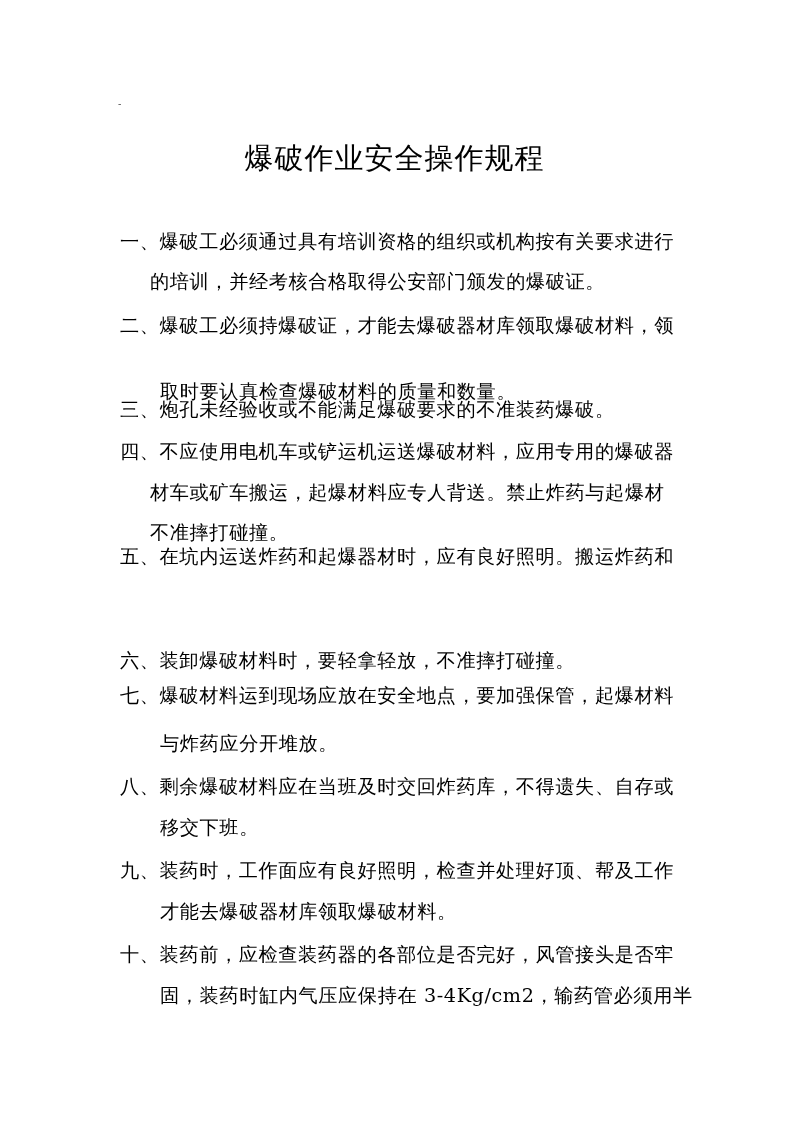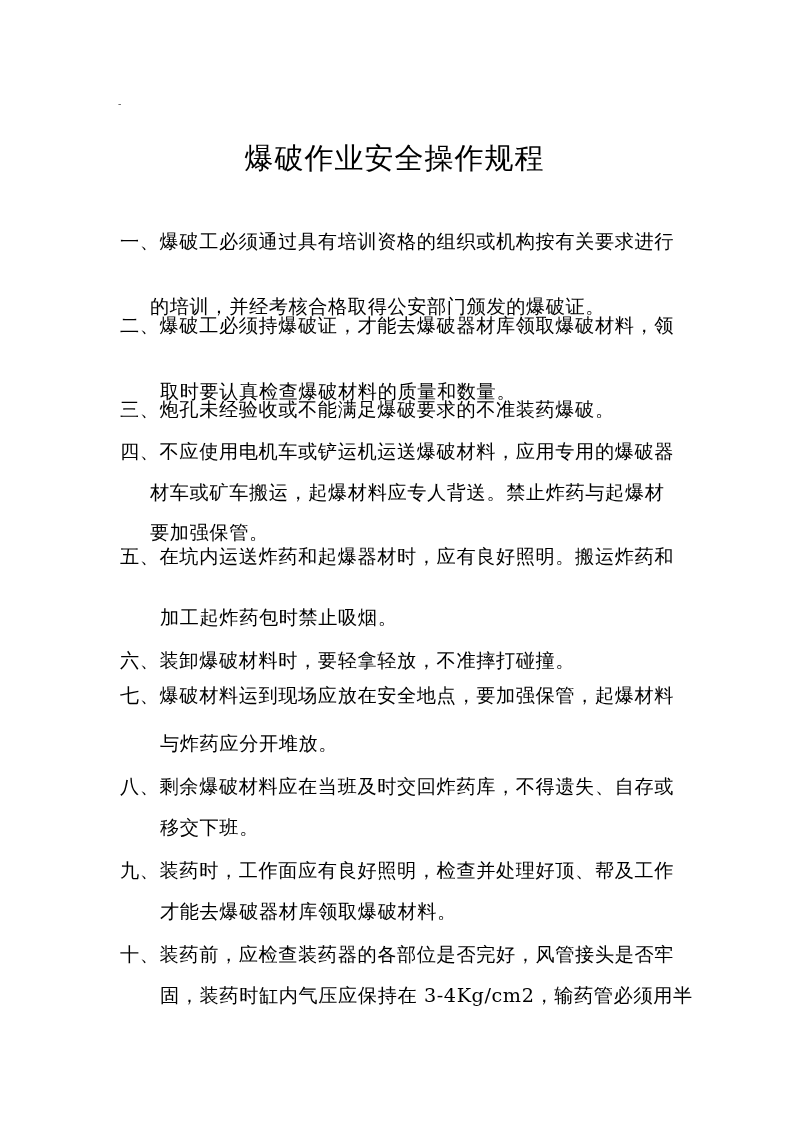--- a/index.html
+++ b/index.html
@@ -56,33 +56,32 @@
 </head>
 <body>
 
 <div class="page">
 
   <div class="header-mark">-</div>
 
   <h1 class="doc-title">爆破作业安全操作规程</h1>
 
   <div class="line l-first" style="top:228px;">一、爆破工必须通过具有培训资格的组织或机构按有关要求进行</div>
-  <div class="line l-cont-b" style="top:268px;margin-top:25px;">的培训，并经考核合格取得公安部门颁发的爆破证。</div>
+  <div class="line l-cont-b" style="top:268px;">的培训，并经考核合格取得公安部门颁发的爆破证。</div>
 
   <div class="line l-first" style="top:312px;">二、爆破工必须持爆破证，才能去爆破器材库领取爆破材料，领</div>
   <div class="line l-cont" style="top:353px;margin-top:25px;">取时要认真检查爆破材料的质量和数量。</div>
 
   <div class="line l-first" style="top:396px;">三、炮孔未经验收或不能满足爆破要求的不准装药爆破。</div>
 
   <div class="line l-first" style="top:438px;">四、不应使用电机车或铲运机运送爆破材料，应用专用的爆破器</div>
   <div class="line l-cont-b" style="top:479px;">材车或矿车搬运，起爆材料应专人背送。禁止炸药与起爆材</div>
-  <div class="line l-cont-b" style="top:519px;">要加强保管。</div>
+  <div class="line l-cont-b" style="top:519px;">不准摔打碰撞。</div>
 
   <div class="line l-first" style="top:543px;">五、在坑内运送炸药和起爆器材时，应有良好照明。搬运炸药和</div>
-  <div class="line l-cont" style="top:604px;">加工起炸药包时禁止吸烟。</div>
 
   <div class="line l-first" style="top:647px;">六、装卸爆破材料时，要轻拿轻放，不准摔打碰撞。</div>
 
   <div class="line l-first" style="top:682px;">七、爆破材料运到现场应放在安全地点，要加强保管，起爆材料</div>
   <div class="line l-cont" style="top:730px;">与炸药应分开堆放。</div>
 
   <div class="line l-first" style="top:773px;">八、剩余爆破材料应在当班及时交回炸药库，不得遗失、自存或</div>
   <div class="line l-cont" style="top:814px;">移交下班。</div>
 
   <div class="line l-first" style="top:857px;">九、装药时，工作面应有良好照明，检查并处理好顶、帮及工作</div>

